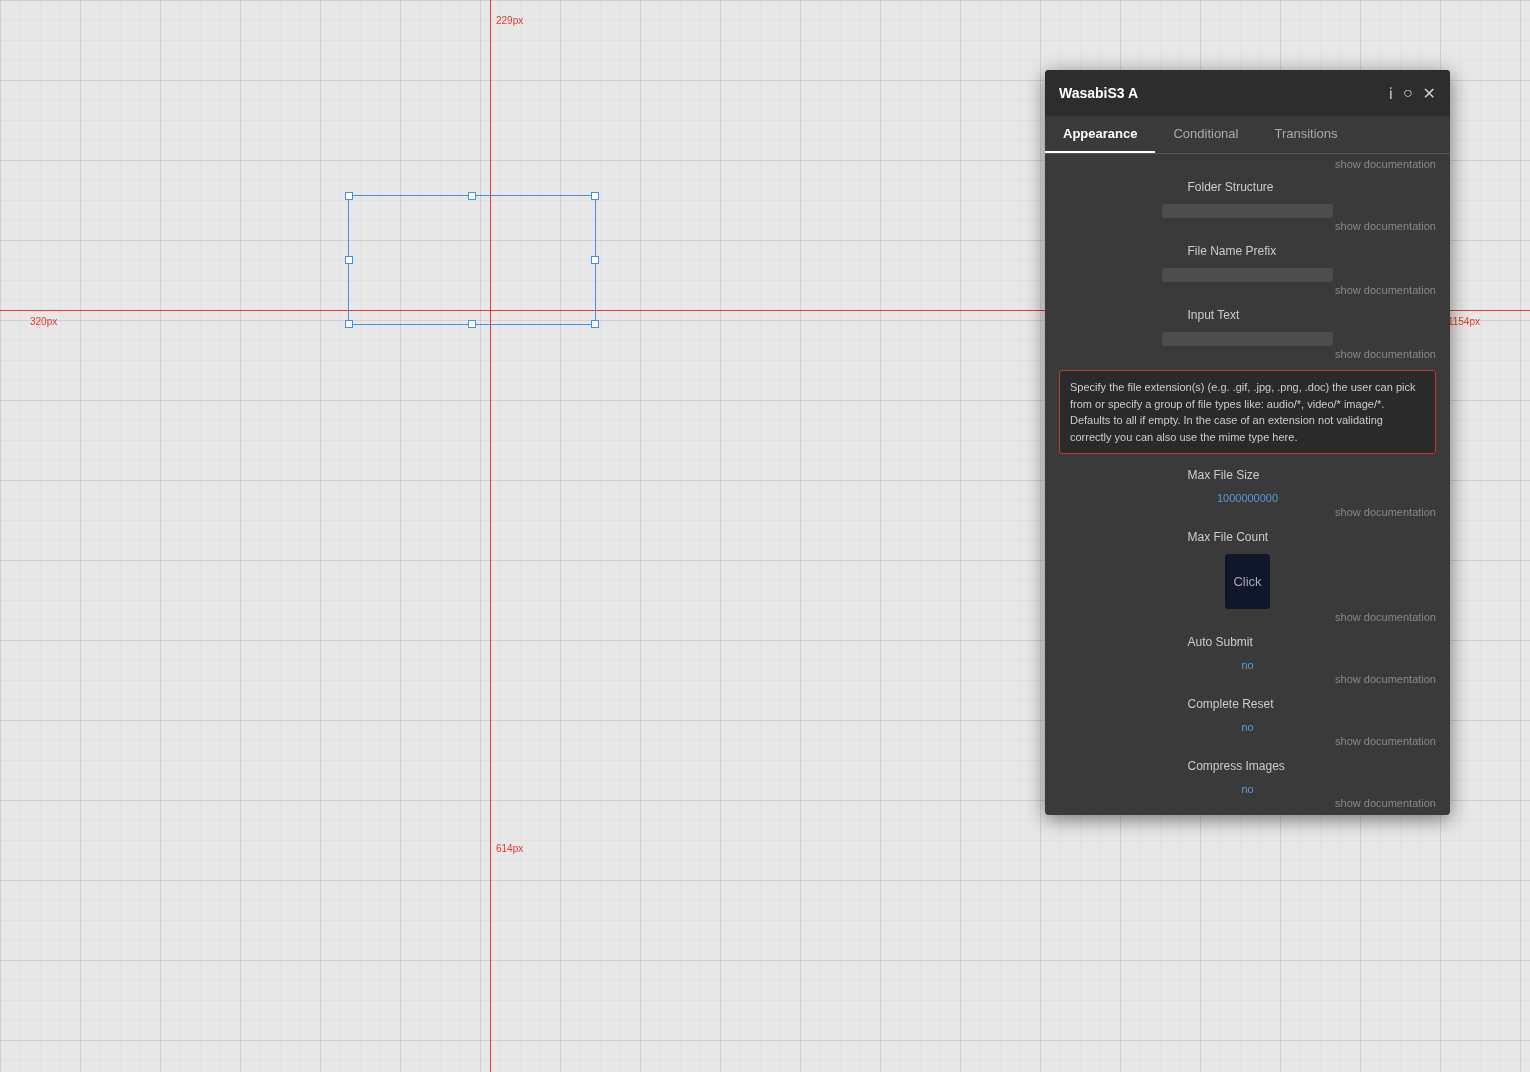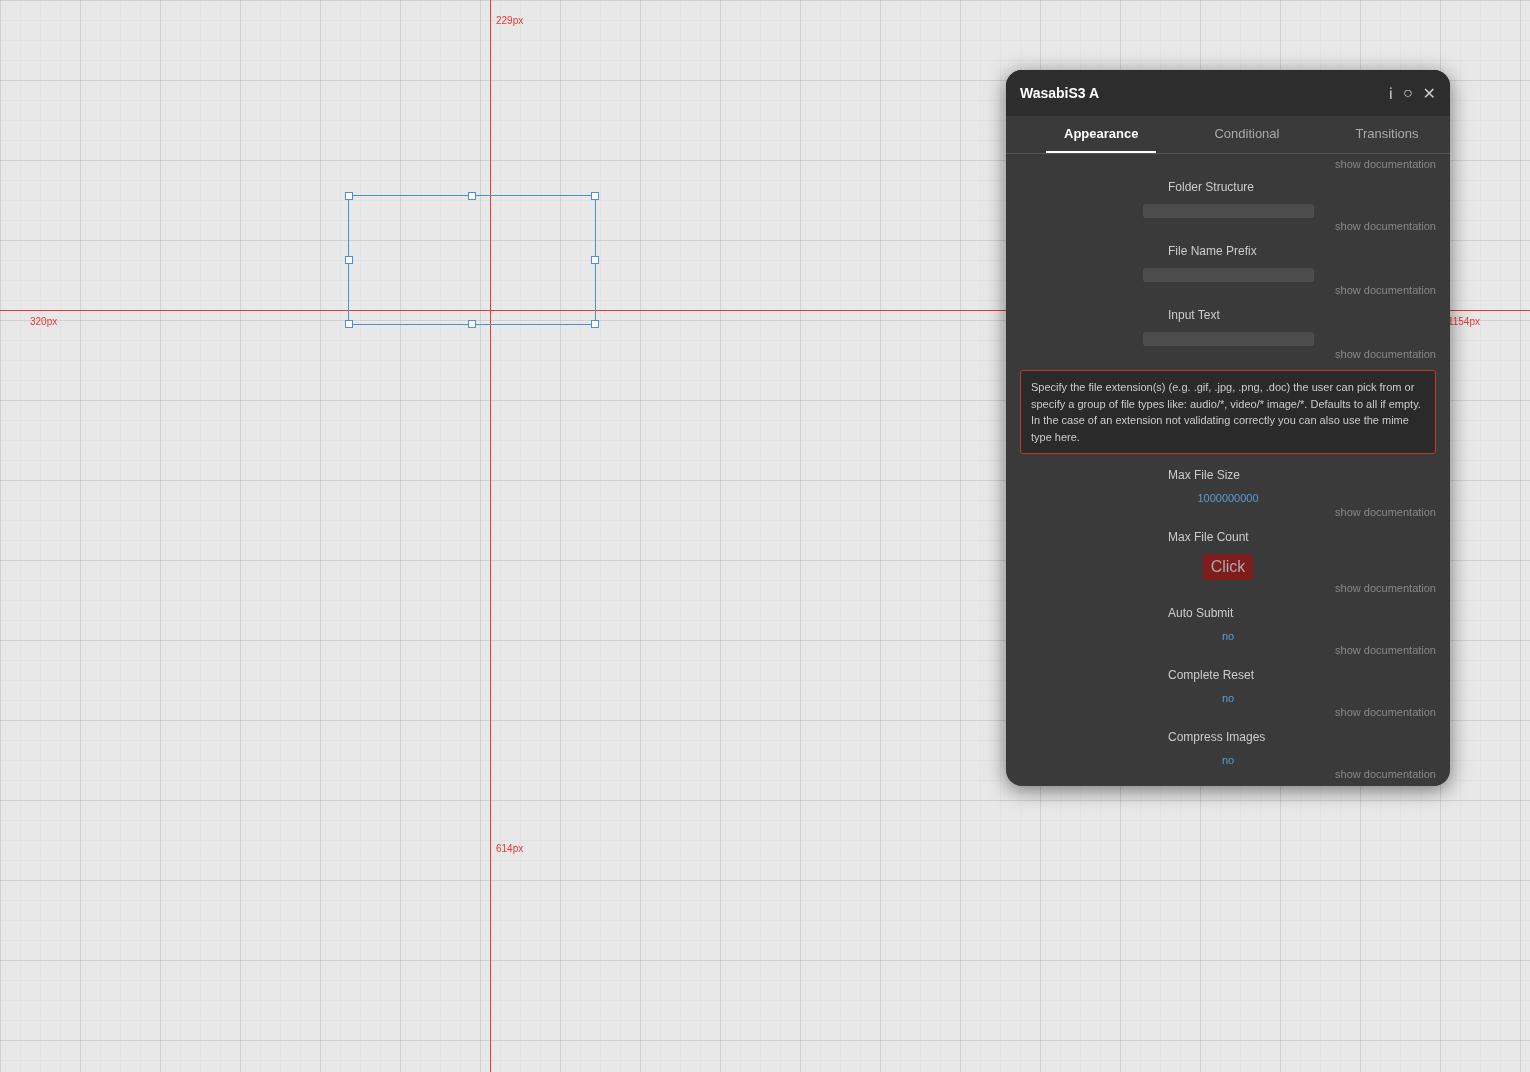--- a/index.html
+++ b/index.html
@@ -106,23 +106,23 @@
     .handle-mr { top: calc(50% - 4px); right: -4px; }
     .handle-bl { bottom: -4px; left: -4px; }
     .handle-bm { bottom: -4px; left: calc(50% - 4px); }
     .handle-br { bottom: -4px; right: -4px; }
 
     
     .panel {
       position: absolute;
       top: 70px;
       right: 80px;
-      width: 444px;
+      width: 405px;
       background: #3a3a3a;
-      border-radius: 16px;
+      border-radius: 4px;
       box-shadow: 0 4px 20px rgba(0,0,0,0.5);
       z-index: 20;
       overflow: hidden;
     }
 
     .panel-header {
       background: #2d2d2d;
       padding: 12px 14px;
       display: flex;
       align-items: center;
@@ -152,21 +152,20 @@
       background: #3a3a3a;
       border-bottom: 1px solid #555;
     }
 
     .panel-tab {
       padding: 10px 18px;
       font-size: 13px;
       color: #aaaaaa;
       cursor: pointer;
       border-bottom: 2px solid transparent;
-      margin-left: 40px;
     }
 
     .panel-tab.active {
       color: #ffffff;
       font-weight: 600;
       border-bottom: 2px solid #ffffff;
     }
 
     .panel-body {
       padding: 0;
@@ -243,25 +242,25 @@
       cursor: pointer;
     }
 
     .value-blue {
       color: #5b9bd5;
       font-size: 11px;
       font-weight: 500;
     }
 
     .click-value {
-      background: #7f1d1d;
+      background: #0f172a;
       border-radius: 3px;
-      padding: 4px 8px;
+      padding: 20px 8px;
       color: #aaaaaa;
-      font-size: 16px;
+      font-size: 13px;
       flex: 1;
     }
 
     .top-overflow-label {
       text-align: right;
       font-size: 11px;
       color: #888888;
       padding: 4px 14px 4px 14px;
     }
   </style>

